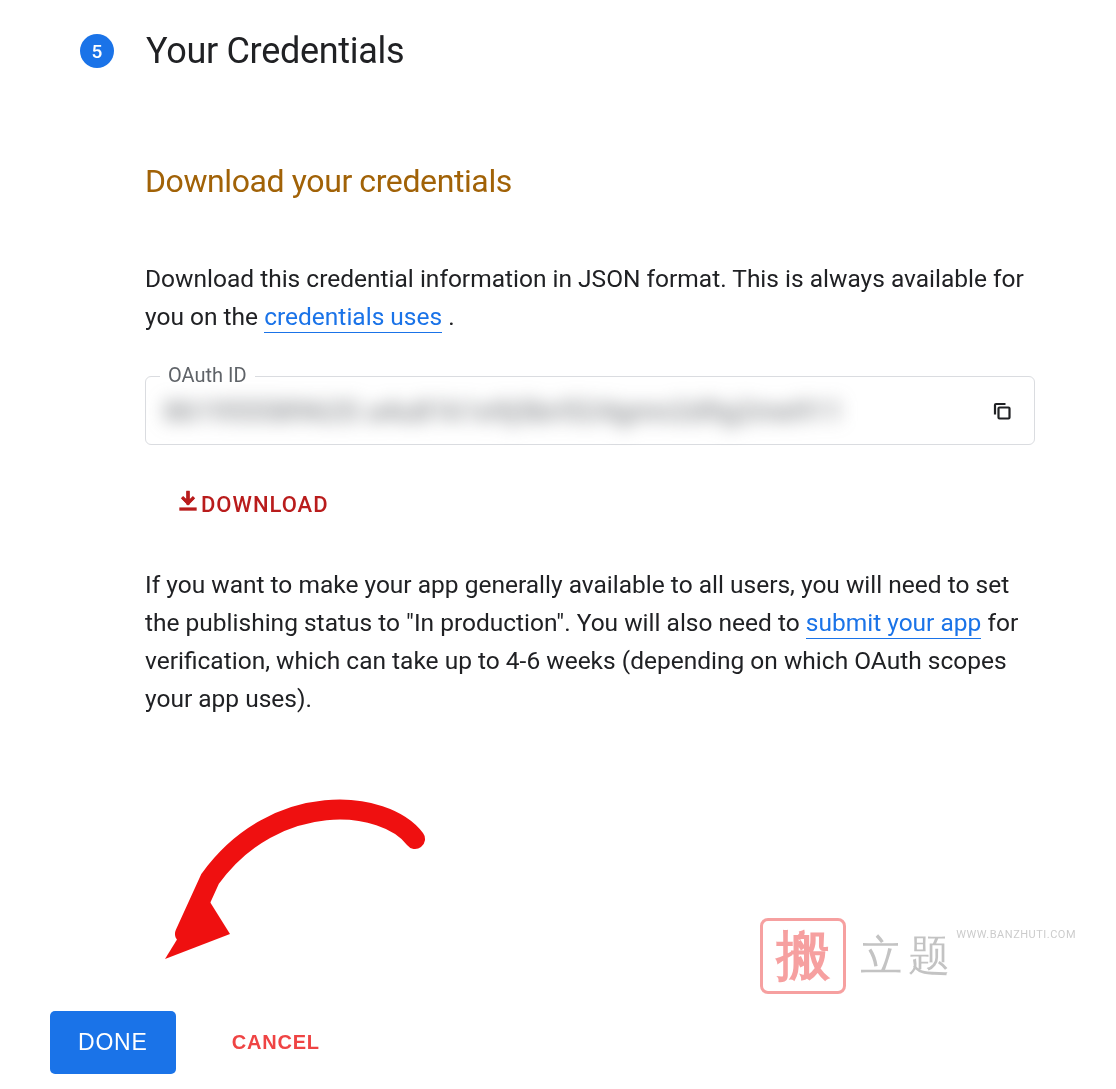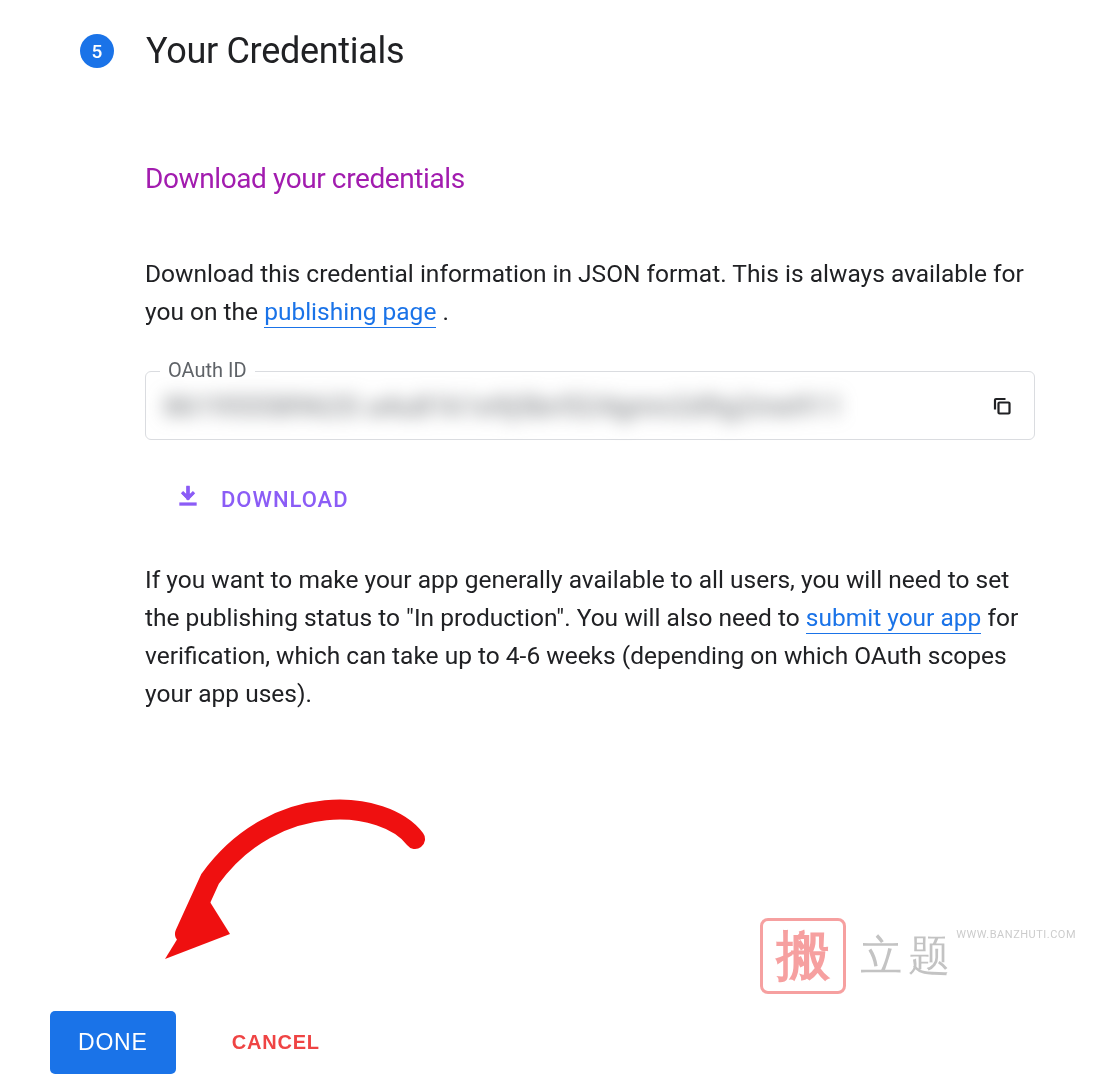--- a/index.html
+++ b/index.html
@@ -35,23 +35,23 @@
       font-size: 36px;
       font-weight: 400;
       color: #202124;
       letter-spacing: -0.3px;
     }
     .content {
       margin-left: 95px;
       max-width: 890px;
     }
     .section-heading {
-      font-size: 28px;
+      font-size: 32px;
       font-weight: 400;
-      color: #a21caf;
+      color: #a16207;
       margin-bottom: 60px;
       letter-spacing: -0.4px;
     }
     .para {
       font-size: 24.5px;
       color: #202124;
       line-height: 1.55;
       margin-bottom: 28px;
     }
     .link {
@@ -97,27 +97,27 @@
       align-items: center;
       justify-content: center;
       cursor: pointer;
       color: #202124;
       flex-shrink: 0;
       margin-left: 12px;
     }
     .download-btn {
       display: inline-flex;
       align-items: center;
-      gap: 20px;
+      gap: 0;
       margin-left: 30px;
       margin-bottom: 46px;
       cursor: pointer;
       font-size: 22px;
       font-weight: 500;
-      color: #8b5cf6;
+      color: #b91c1c;
       letter-spacing: 1px;
     }
     .download-btn svg { width: 26px; height: 26px; }
     .actions {
       display: flex;
       align-items: center;
       gap: 56px;
       position: absolute;
       bottom: 15px;
       left: 50px;
@@ -194,21 +194,21 @@
 
 <div class="step-header">
   <div class="step-badge">5</div>
   <div class="step-title">Your Credentials</div>
 </div>
 
 <div class="content">
   <h2 class="section-heading">Download your credentials</h2>
 
   <p class="para">
-    <span>Download this credential information in JSON format. This is always available for you on the </span><a class="link" href="#">publishing page</a><span> .</span>
+    <span>Download this credential information in JSON format. This is always available for you on the </span><a class="link" href="#">credentials uses</a><span> .</span>
   </p>
 
   <div class="field-wrap">
     <div class="field-label">OAuth ID</div>
     <div class="field-value">86195558962S a4u81k1e9j5brl524gmn2d9g2me911</div>
     <div class="copy-btn">
       <svg viewBox="0 0 24 24" width="24" height="24" fill="none" stroke="currentColor" stroke-width="2.2">
         <rect x="8.5" y="8.5" width="11" height="11" rx="1"></rect>
         <path d="M5 15.5 V6 a1 1 0 0 1 1-1 h9.5"></path>
       </svg>

